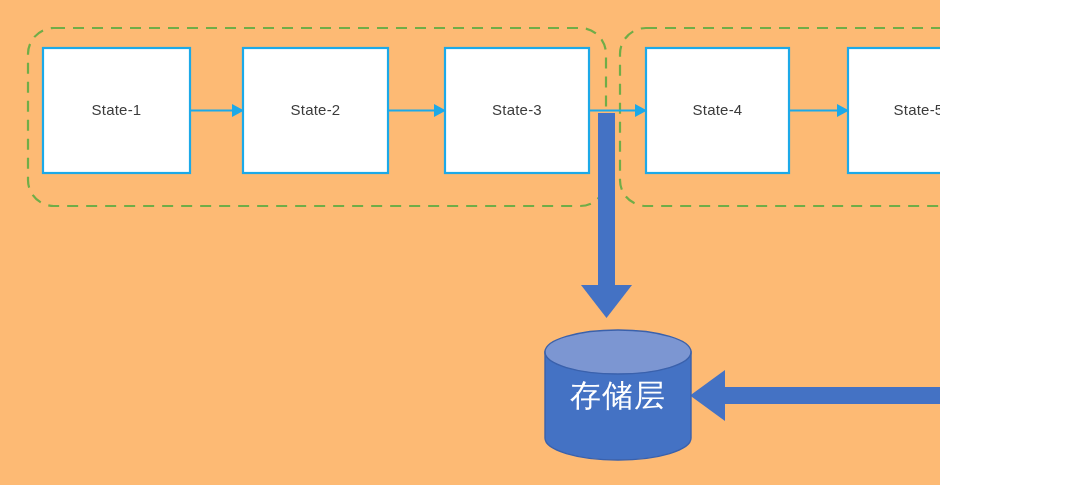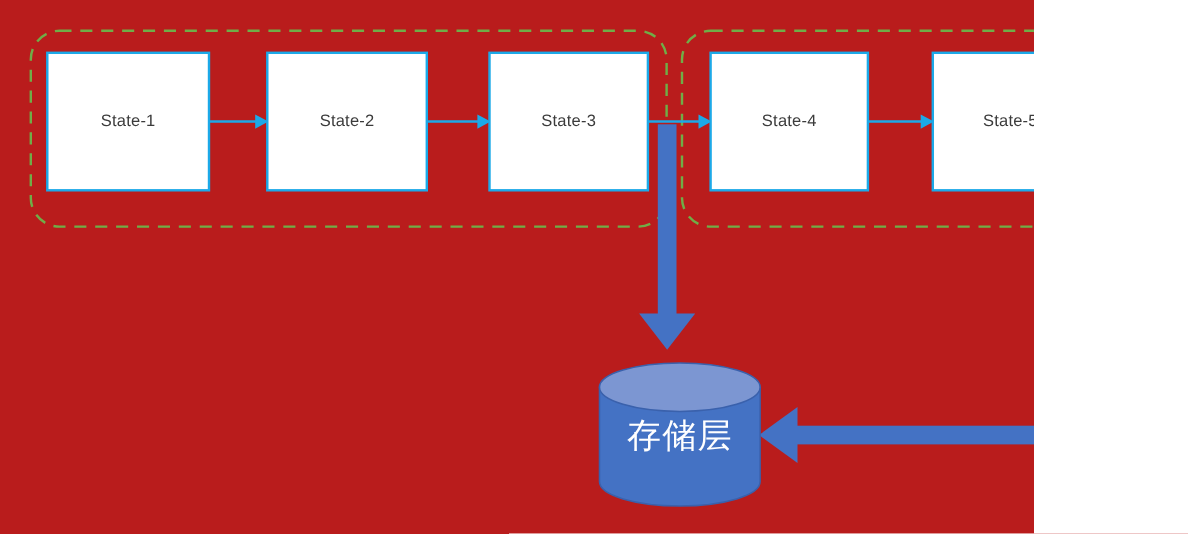--- a/index.html
+++ b/index.html
@@ -8,21 +8,21 @@
     padding: 0;
     background: #ffffff;
   }
   body {
     font-family: "Liberation Sans", "DejaVu Sans", sans-serif;
   }
   #canvas {
     position: relative;
     width: 940px;
     height: 485px;
-    background: #b91c1c;
+    background: #fdba74;
     overflow: hidden;
   }
   #diagram-svg {
     position: absolute;
     left: 0;
     top: 0;
     width: 1080px;
     height: 485px;
     display: block;
   }

